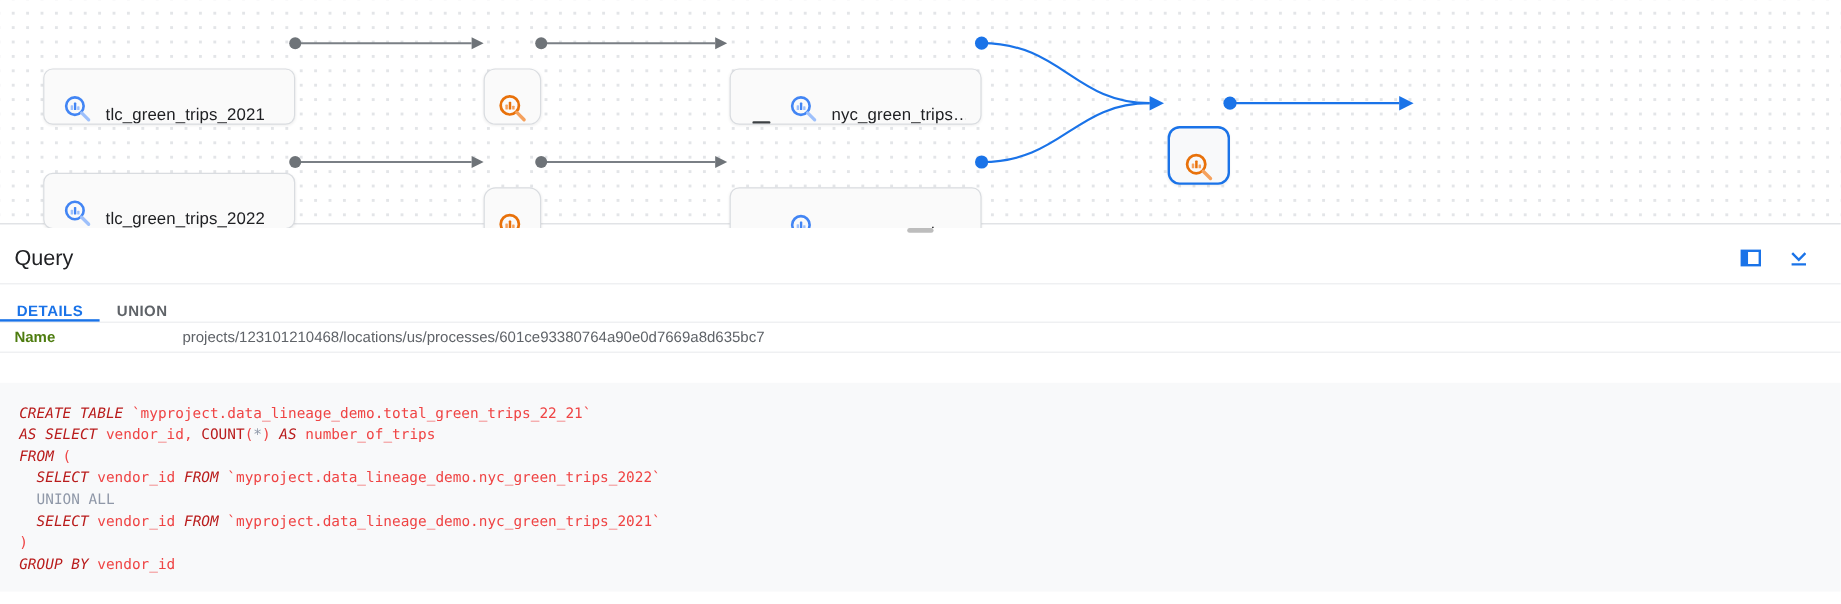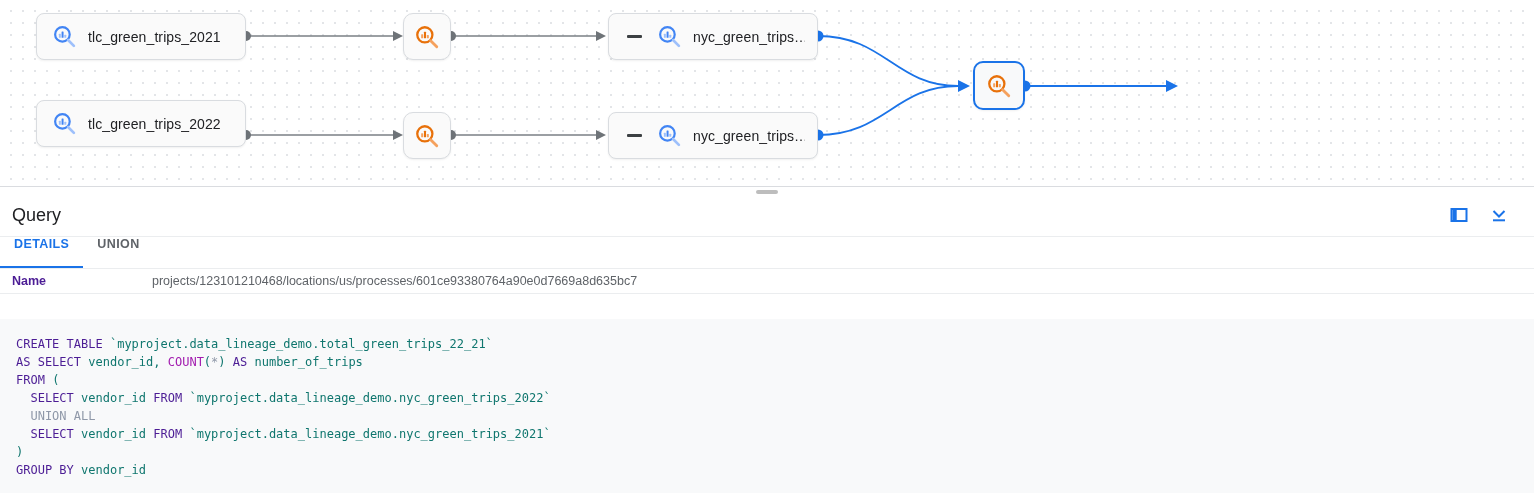--- a/index.html
+++ b/index.html
@@ -6,23 +6,23 @@
   html,body { width:1534px; height:503px; background:#fff; overflow:hidden;
               font-family:"Liberation Sans", sans-serif; color:#202124; }
 
   
   .graph { position:relative; width:1534px; height:187px;
            background-image:radial-gradient(circle, #e3e5e8 1.2px, transparent 1.4px);
            background-size:12px 12px; background-position:5px 5px;
            border-bottom:1px solid #dadce0; }
   .edges { position:absolute; left:0; top:0; width:1534px; height:187px; }
 
-  .node { position:absolute; display:flex; align-items:center;
+  .node { position:absolute; display:flex; align-items:flex-end;
           background:#fafafa; border:1px solid #d9dce0; border-radius:8px;
-          height:47px; box-shadow:0 1px 2px rgba(60,64,67,.08); cursor:pointer; }
+          height:47px; box-shadow:0 1px 2px rgba(60,64,67,.08); cursor:pointer;margin-top:44px; }
   .node-table { width:210px; padding:0 12px 0 15px; }
   .node-proc  { width:48px; justify-content:center; border-radius:10px; }
   .node-proc.selected { width:52px; height:49px; border:2px solid #1a73e8; background:#f8f9fa; }
   .node-label { font-size:14px; font-weight:500; color:#202124; white-space:nowrap;
                 overflow:hidden; letter-spacing:.1px; }
   .bq-icon { width:25px; height:25px; flex:0 0 auto; margin-right:11px; }
   .node-proc .bq-icon { margin-right:0; width:26px; height:26px; }
   .minus { width:15px; height:2.4px; background:#3c4043; border-radius:1px;
            flex:0 0 auto; margin:0 15px 0 3px; }
 
@@ -30,38 +30,38 @@
   .panel { position:relative; background:#fff; }
   .drag-handle { width:22px; height:4px; border-radius:2px; background:#bdbdbd;
                  margin:3px auto 0; cursor:ns-resize; }
   .panel-header { display:flex; align-items:center; justify-content:space-between;
                   height:43px; padding:0 26px 0 12px; border-bottom:1px solid #ebedef; }
   .panel-title { font-size:18px; color:#202124; }
   .header-icons { display:flex; align-items:center; gap:22px; }
   .icon-btn { width:18px; height:18px; cursor:pointer; display:block; }
 
   .tabs { display:flex; height:32px; border-bottom:1px solid #ebedef; }
-  .tab { display:flex; align-items:flex-start; padding:0 14px; font-size:12.5px;
+  .tab { display:flex; align-items:flex-end; padding:0 14px; font-size:12.5px;
          font-weight:700; letter-spacing:.4px; color:#5f6368; cursor:pointer;
          border-bottom:2px solid transparent; }
   .tab.active { color:#1a73e8; border-bottom-color:#1a73e8; }
 
   .field-row { display:flex; align-items:center; height:25px;
                border-bottom:1px solid #ebedef; font-size:12.5px; }
-  .field-label { width:152px; padding-left:12px; font-weight:700; color:#4c1d95; flex:0 0 auto; }
+  .field-label { width:152px; padding-left:12px; font-weight:700; color:#4d7c0f; flex:0 0 auto; }
   .field-value { color:#5f6368; white-space:nowrap; }
 
   .code { margin-top:25px; background:#f8f9fa; padding:16px 16px 14px 16px;
           font-family:"DejaVu Sans Mono","Liberation Mono",monospace;
           font-size:12px; line-height:18px; color:#3c4043; min-height:157px;
           white-space:pre; }
-  .code .kw { color:#4c1d95; }
-  .code .fn { color:#a21caf; }
+  .code .kw { color:#b91c1c;font-style:italic; }
+  .code .fn { color:#b91c1c; }
   .code .gy { color:#8f98a8; }
-  .code .tx { color:#0f766e;text-align:center; }
+  .code .tx { color:#ef4444;text-align:center; }
 </style>
 </head>
 <body>
 
 <div class="graph">
 
   <svg class="edges" viewBox="0 0 1534 187" xmlns="http://www.w3.org/2000/svg">
 
     <line x1="246" y1="36" x2="393" y2="36" stroke="#7a7f85" stroke-width="1.6"></line>
     <path d="M393,31 L403,36 L393,41 Z" fill="#6e7378"></path>

